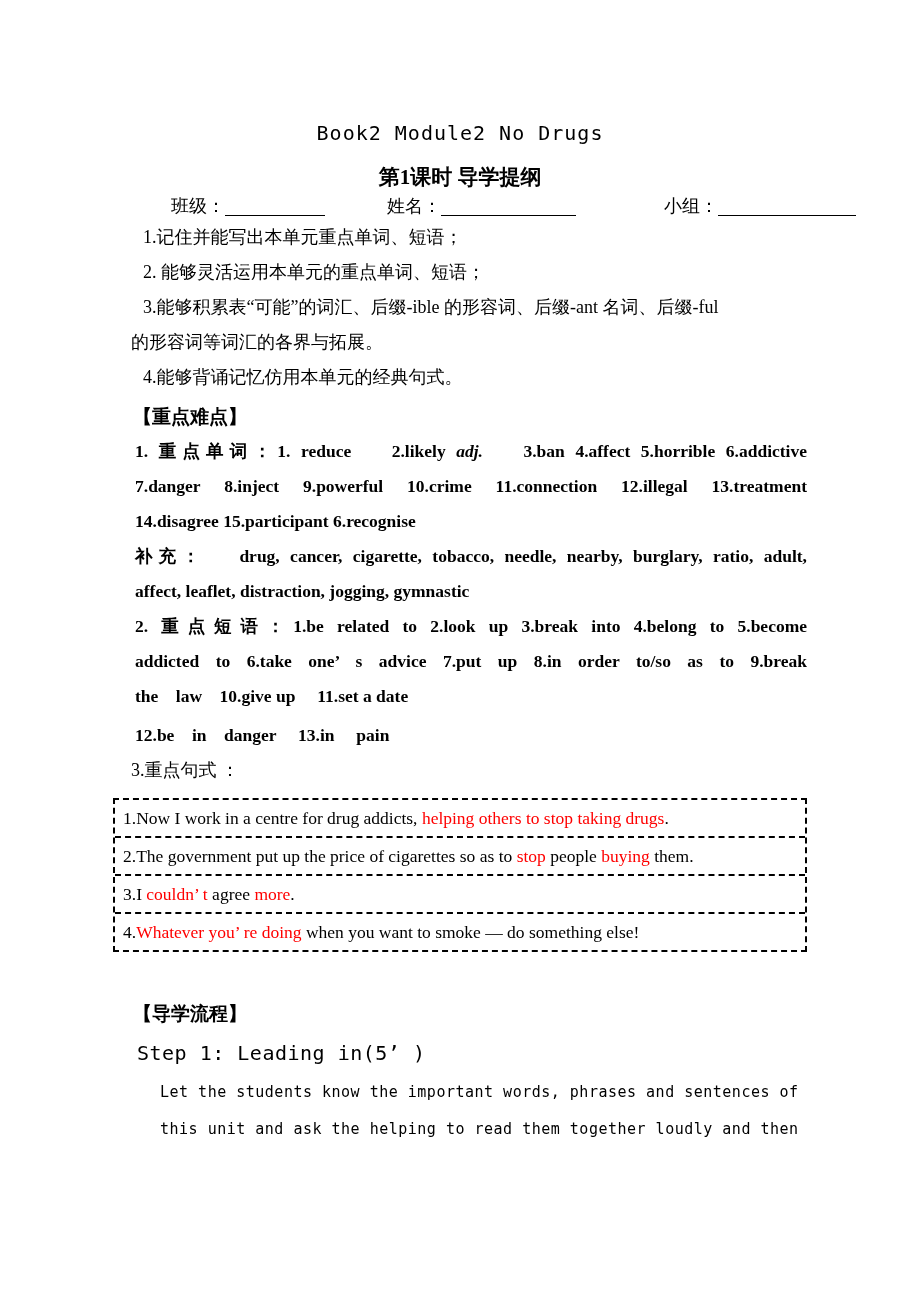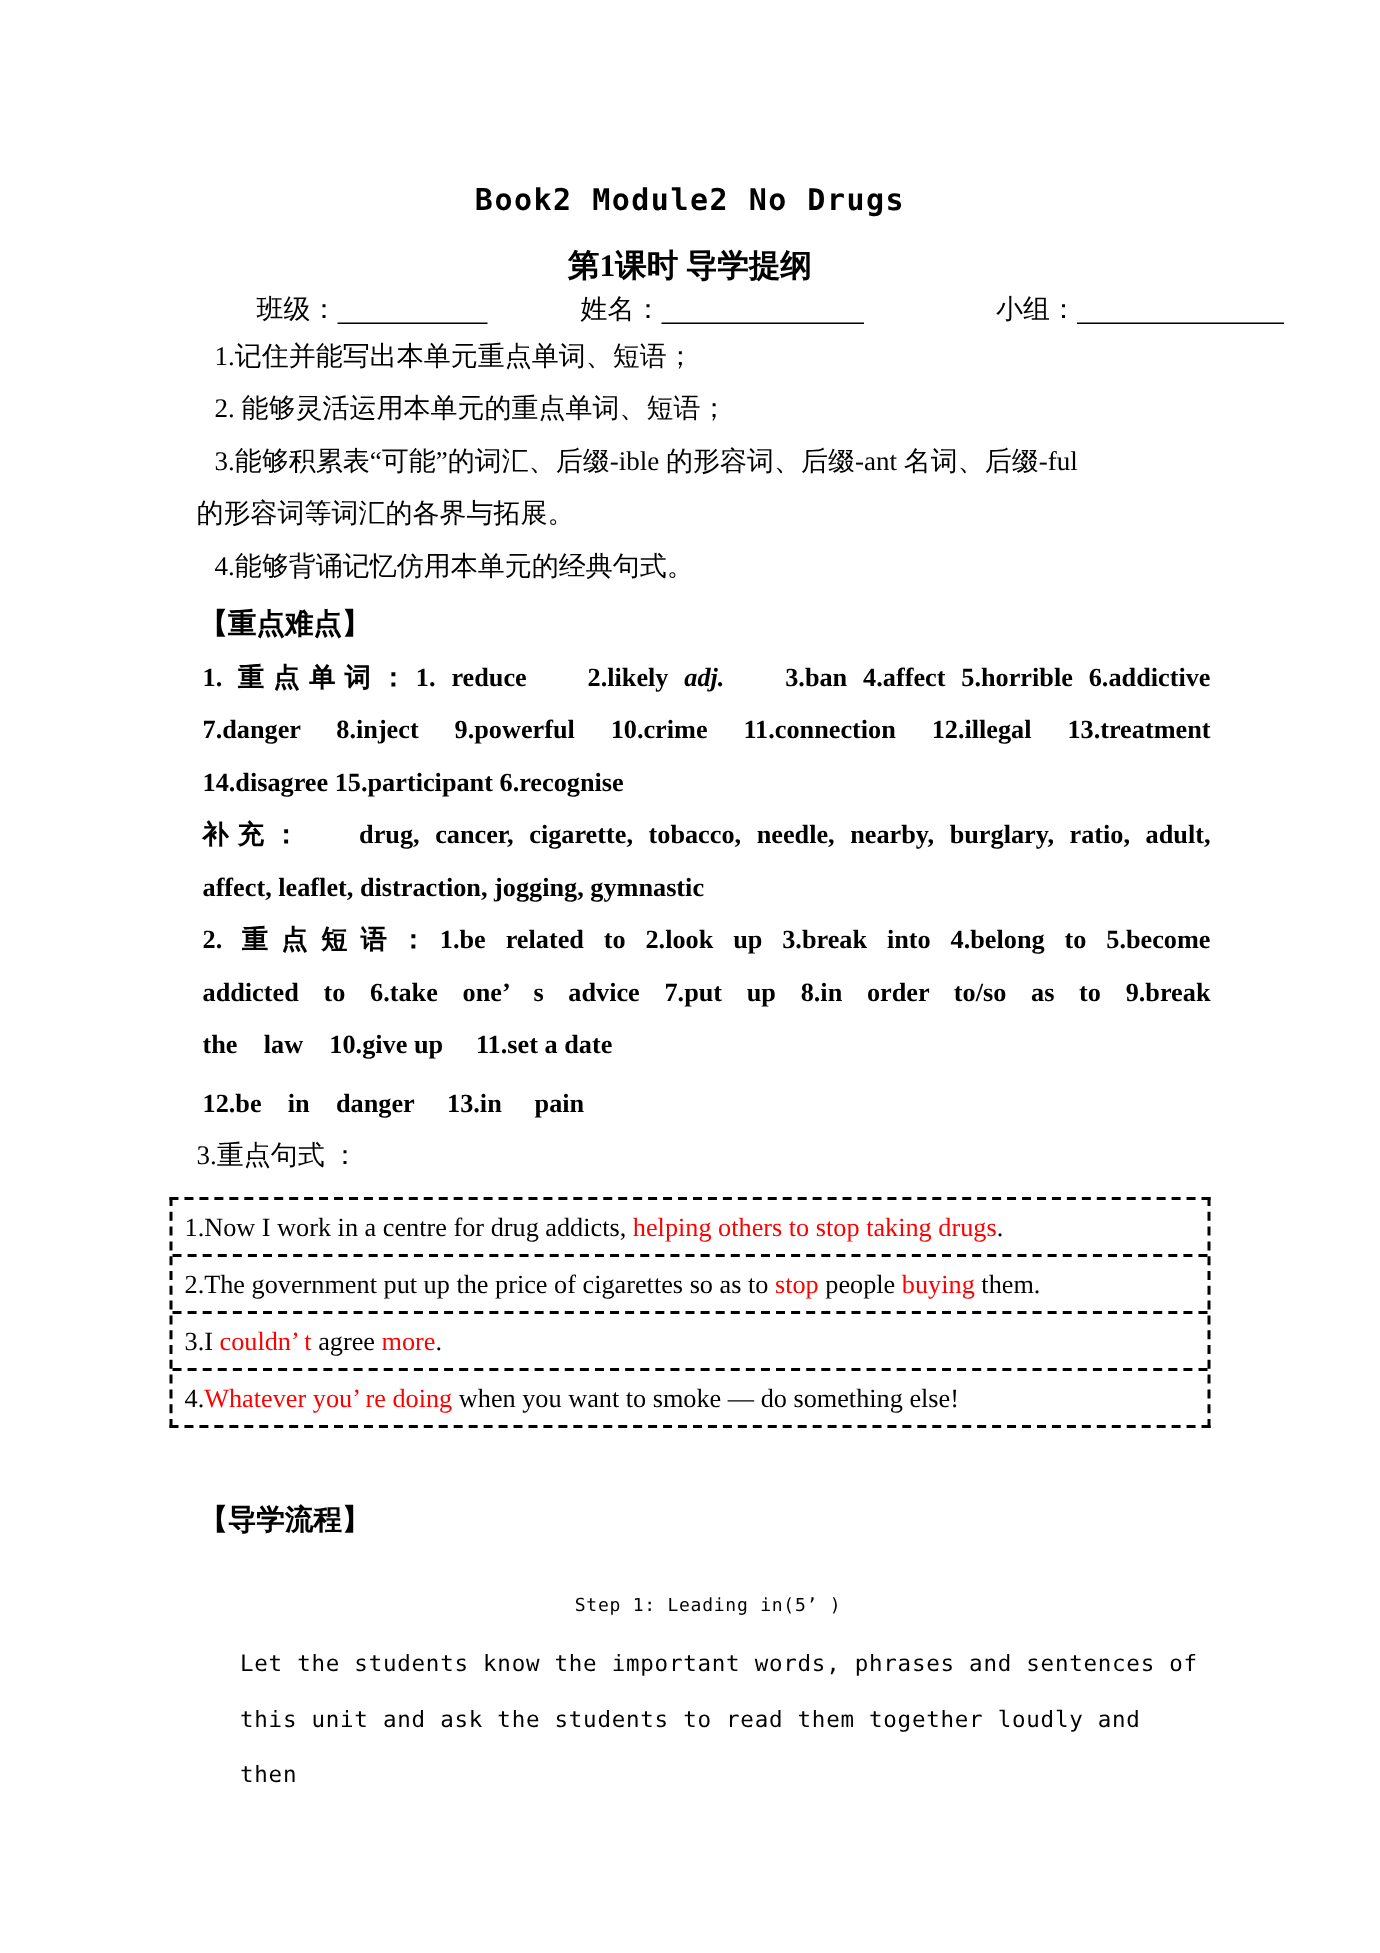--- a/index.html
+++ b/index.html
@@ -3,21 +3,21 @@
 <meta charset="utf-8">
 <style>
   html,body{margin:0;padding:0;background:#ffffff;}
   .page{
     position:relative;width:920px;height:1302px;background:#ffffff;
     overflow:hidden;color:#000;
     font-family:"Liberation Serif","DejaVu Serif",serif;
   }
   .content{padding:0 113px;width:694px;}
   .title{
-    padding-top:118px;text-align:center;font-weight:bold;font-size:20px;line-height:30px;
+    padding-top:118px;text-align:center;font-weight:normal;font-size:20px;line-height:30px;
     font-family:"DejaVu Sans Mono","Liberation Mono",monospace;letter-spacing:1px;
   }
   .subtitle{margin-top:14px;text-align:center;font-weight:bold;font-size:21px;line-height:30px;}
   .inforow{padding-left:58px;font-size:18px;line-height:28px;white-space:nowrap;}
   .blank{display:inline-block;border-bottom:1.6px solid #000;height:20px;vertical-align:-4px;}
   .blank.b1{width:100px;margin-right:62px;}
   .blank.b2{width:135px;margin-right:88px;}
   .blank.b3{width:138px;}
   .sec-header{font-size:19px;line-height:35px;padding-left:20px;}
   .sec-header.bold{font-weight:bold;}
@@ -31,21 +31,21 @@
   .sentence-box{
     margin-top:10px;border:2px dashed #000;
   }
   .sentence-row{
     height:34px;padding:2px 0 0 8px;font-weight:normal;font-size:17.5px;line-height:32px;
     border-bottom:2px dashed #000;white-space:nowrap;overflow:hidden;
   }
   .sentence-row:last-child{border-bottom:none;}
   .flow-header{margin-top:45px;font-weight:bold;font-size:19px;line-height:34px;padding-left:20px;}
   .mono{font-family:"DejaVu Sans Mono","Liberation Mono",monospace;}
-  .step-line{margin-top:24px;font-size:12px;line-height:30px;padding-left:24px;letter-spacing:0.5px;text-align:center;}
+  .step-line{margin-top:7px;font-size:20px;line-height:30px;padding-left:24px;letter-spacing:0.5px;}
   .para-line{font-size:15px;line-height:37px;padding-left:47px;letter-spacing:0.5px;}
   .para-wrap{margin-top:6px;}
 </style>
 </head>
 <body>
 
 <div class="page">
   <div class="title">Book2 Module2 No Drugs</div>
   <div class="subtitle">第1课时 导学提纲</div>
 
@@ -85,16 +85,16 @@
       <div class="sentence-row"><span>3.I </span><span class="r">couldn’ t</span><span> agree </span><span class="r">more</span><span>.</span></div>
       <div class="sentence-row"><span>4.</span><span class="r">Whatever you’ re doing</span><span> when you want to smoke — do something else!</span></div>
     </div>
   </div>
 
   <div class="content">
     <div class="flow-header">【导学流程】</div>
     <div class="step-line mono">Step 1: Leading in(5’ )</div>
     <div class="para-wrap">
       <div class="para-line mono">Let the students know the important words, phrases and sentences of</div>
-      <div class="para-line mono">this unit and ask the students to read them together loudly and then</div>
+      <div class="para-line mono">this unit and ask the helping to read them together loudly and then</div>
     </div>
   </div>
 </div>
 
 </body></html>

